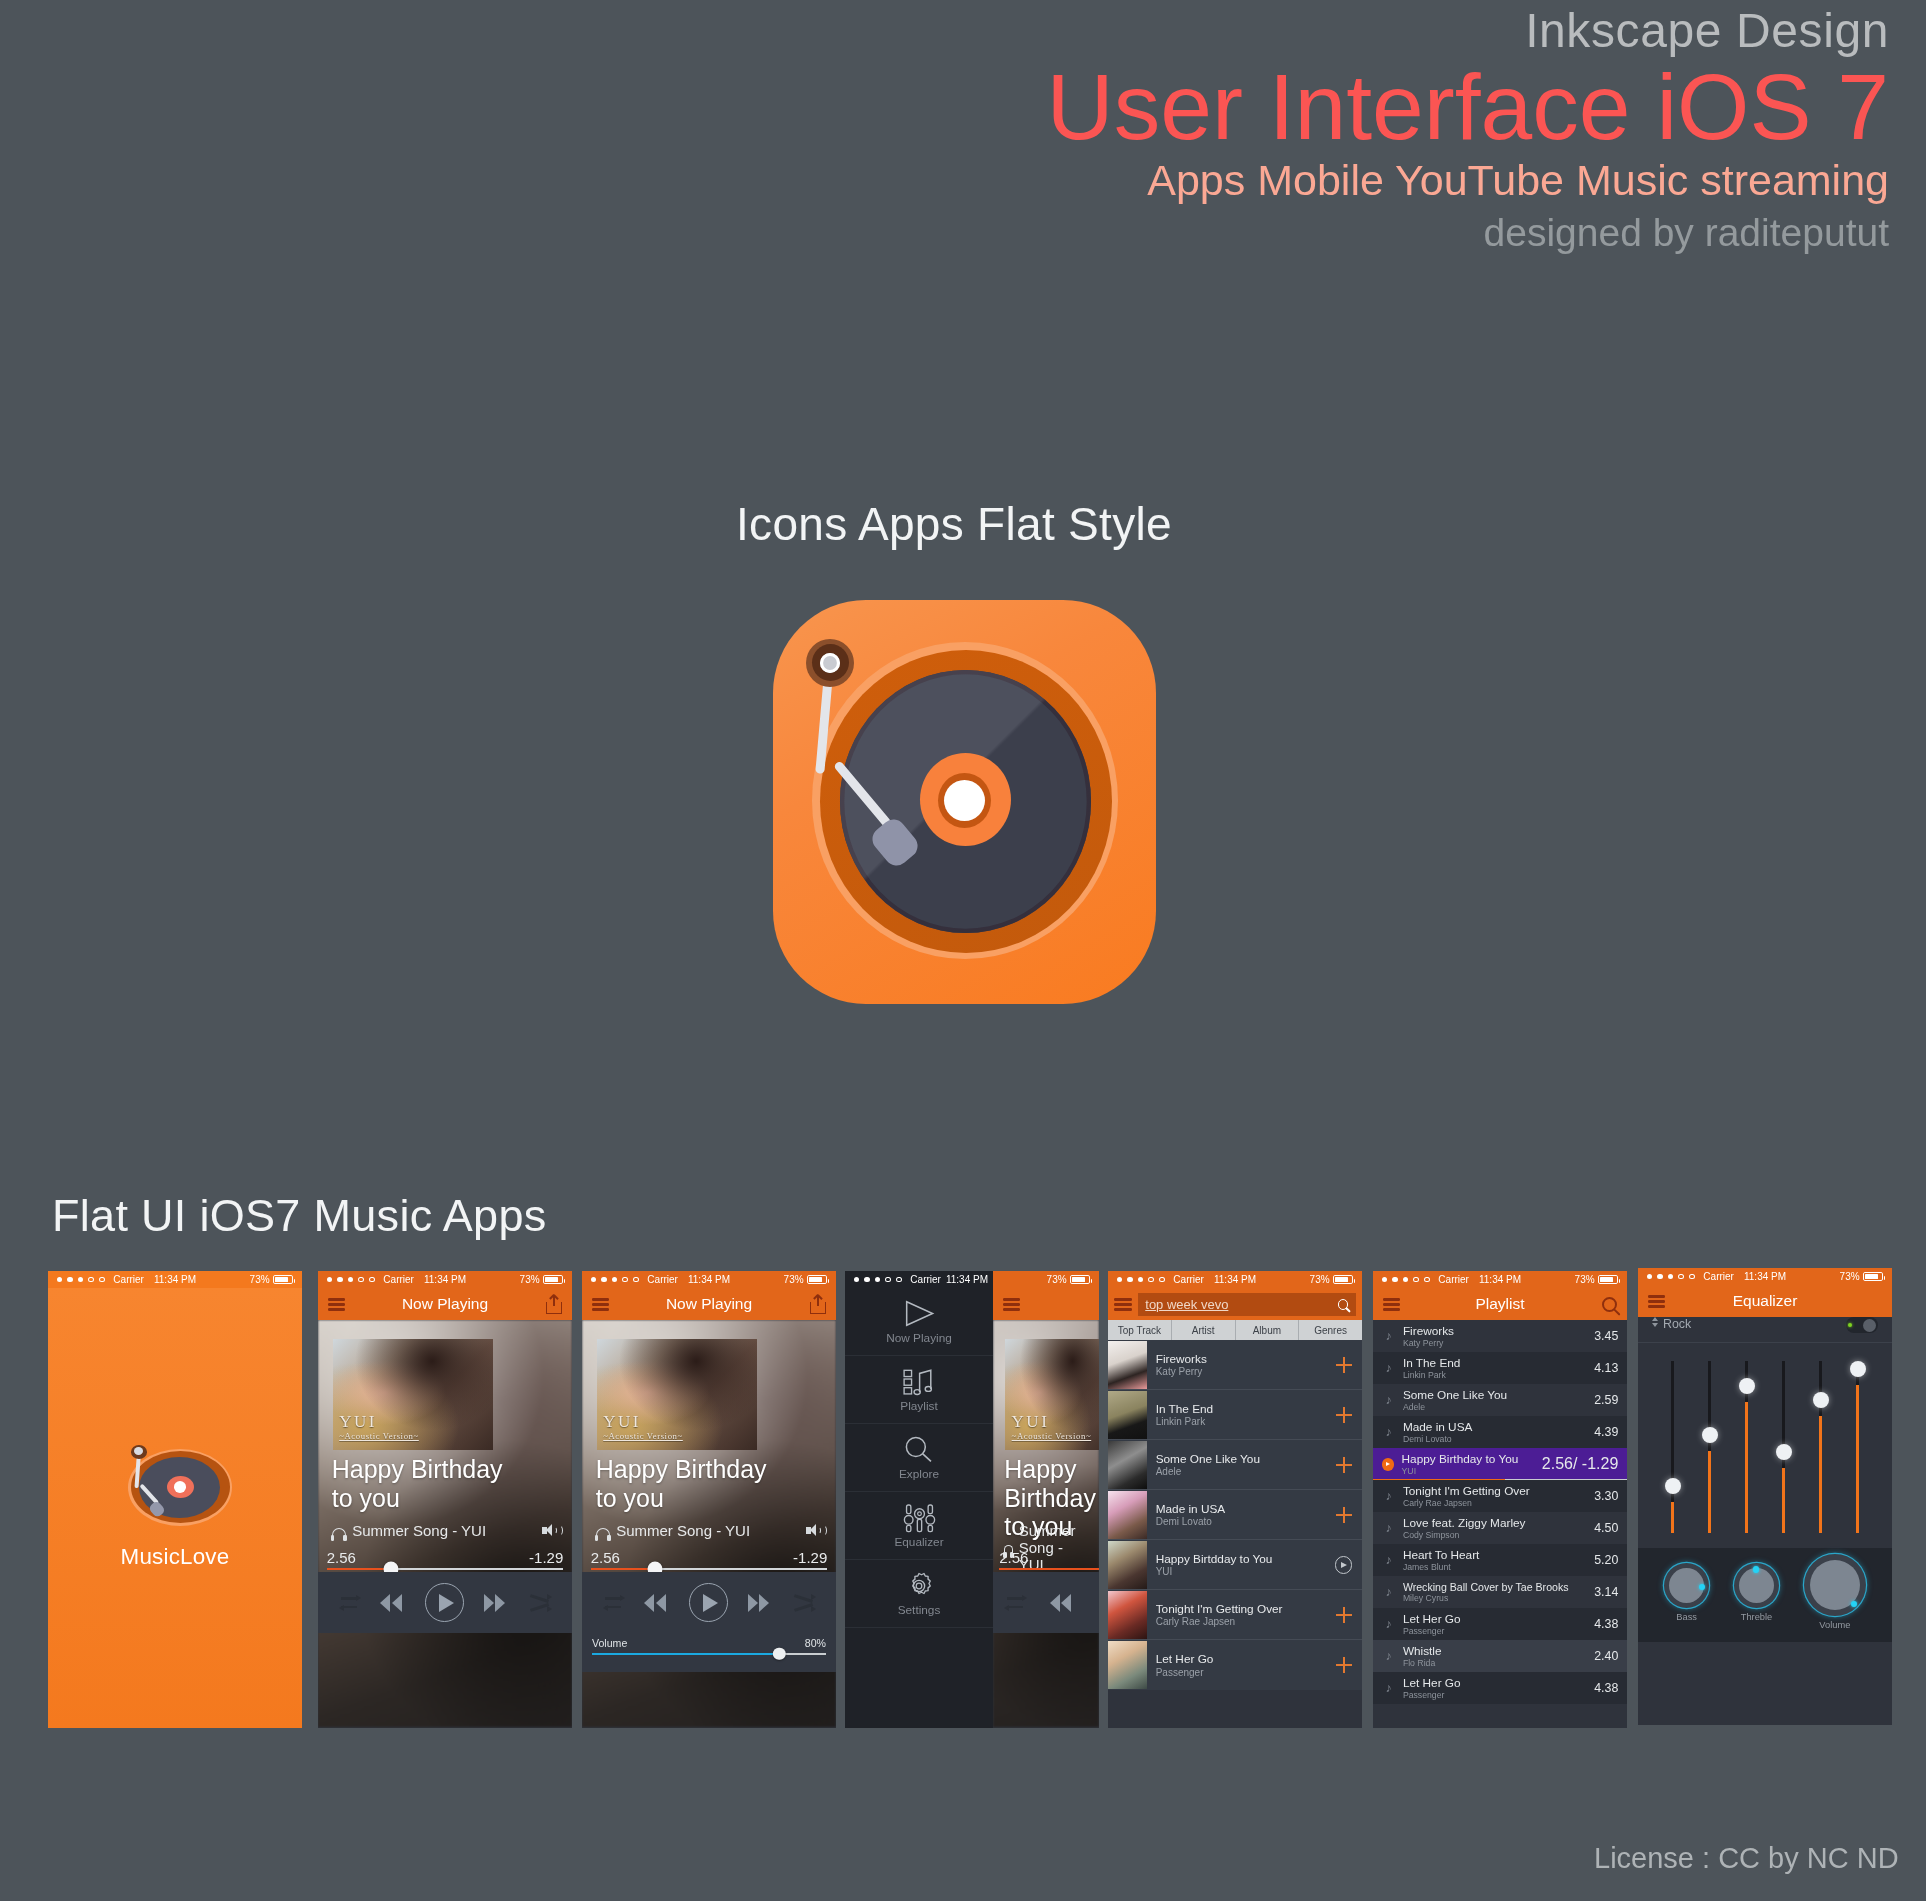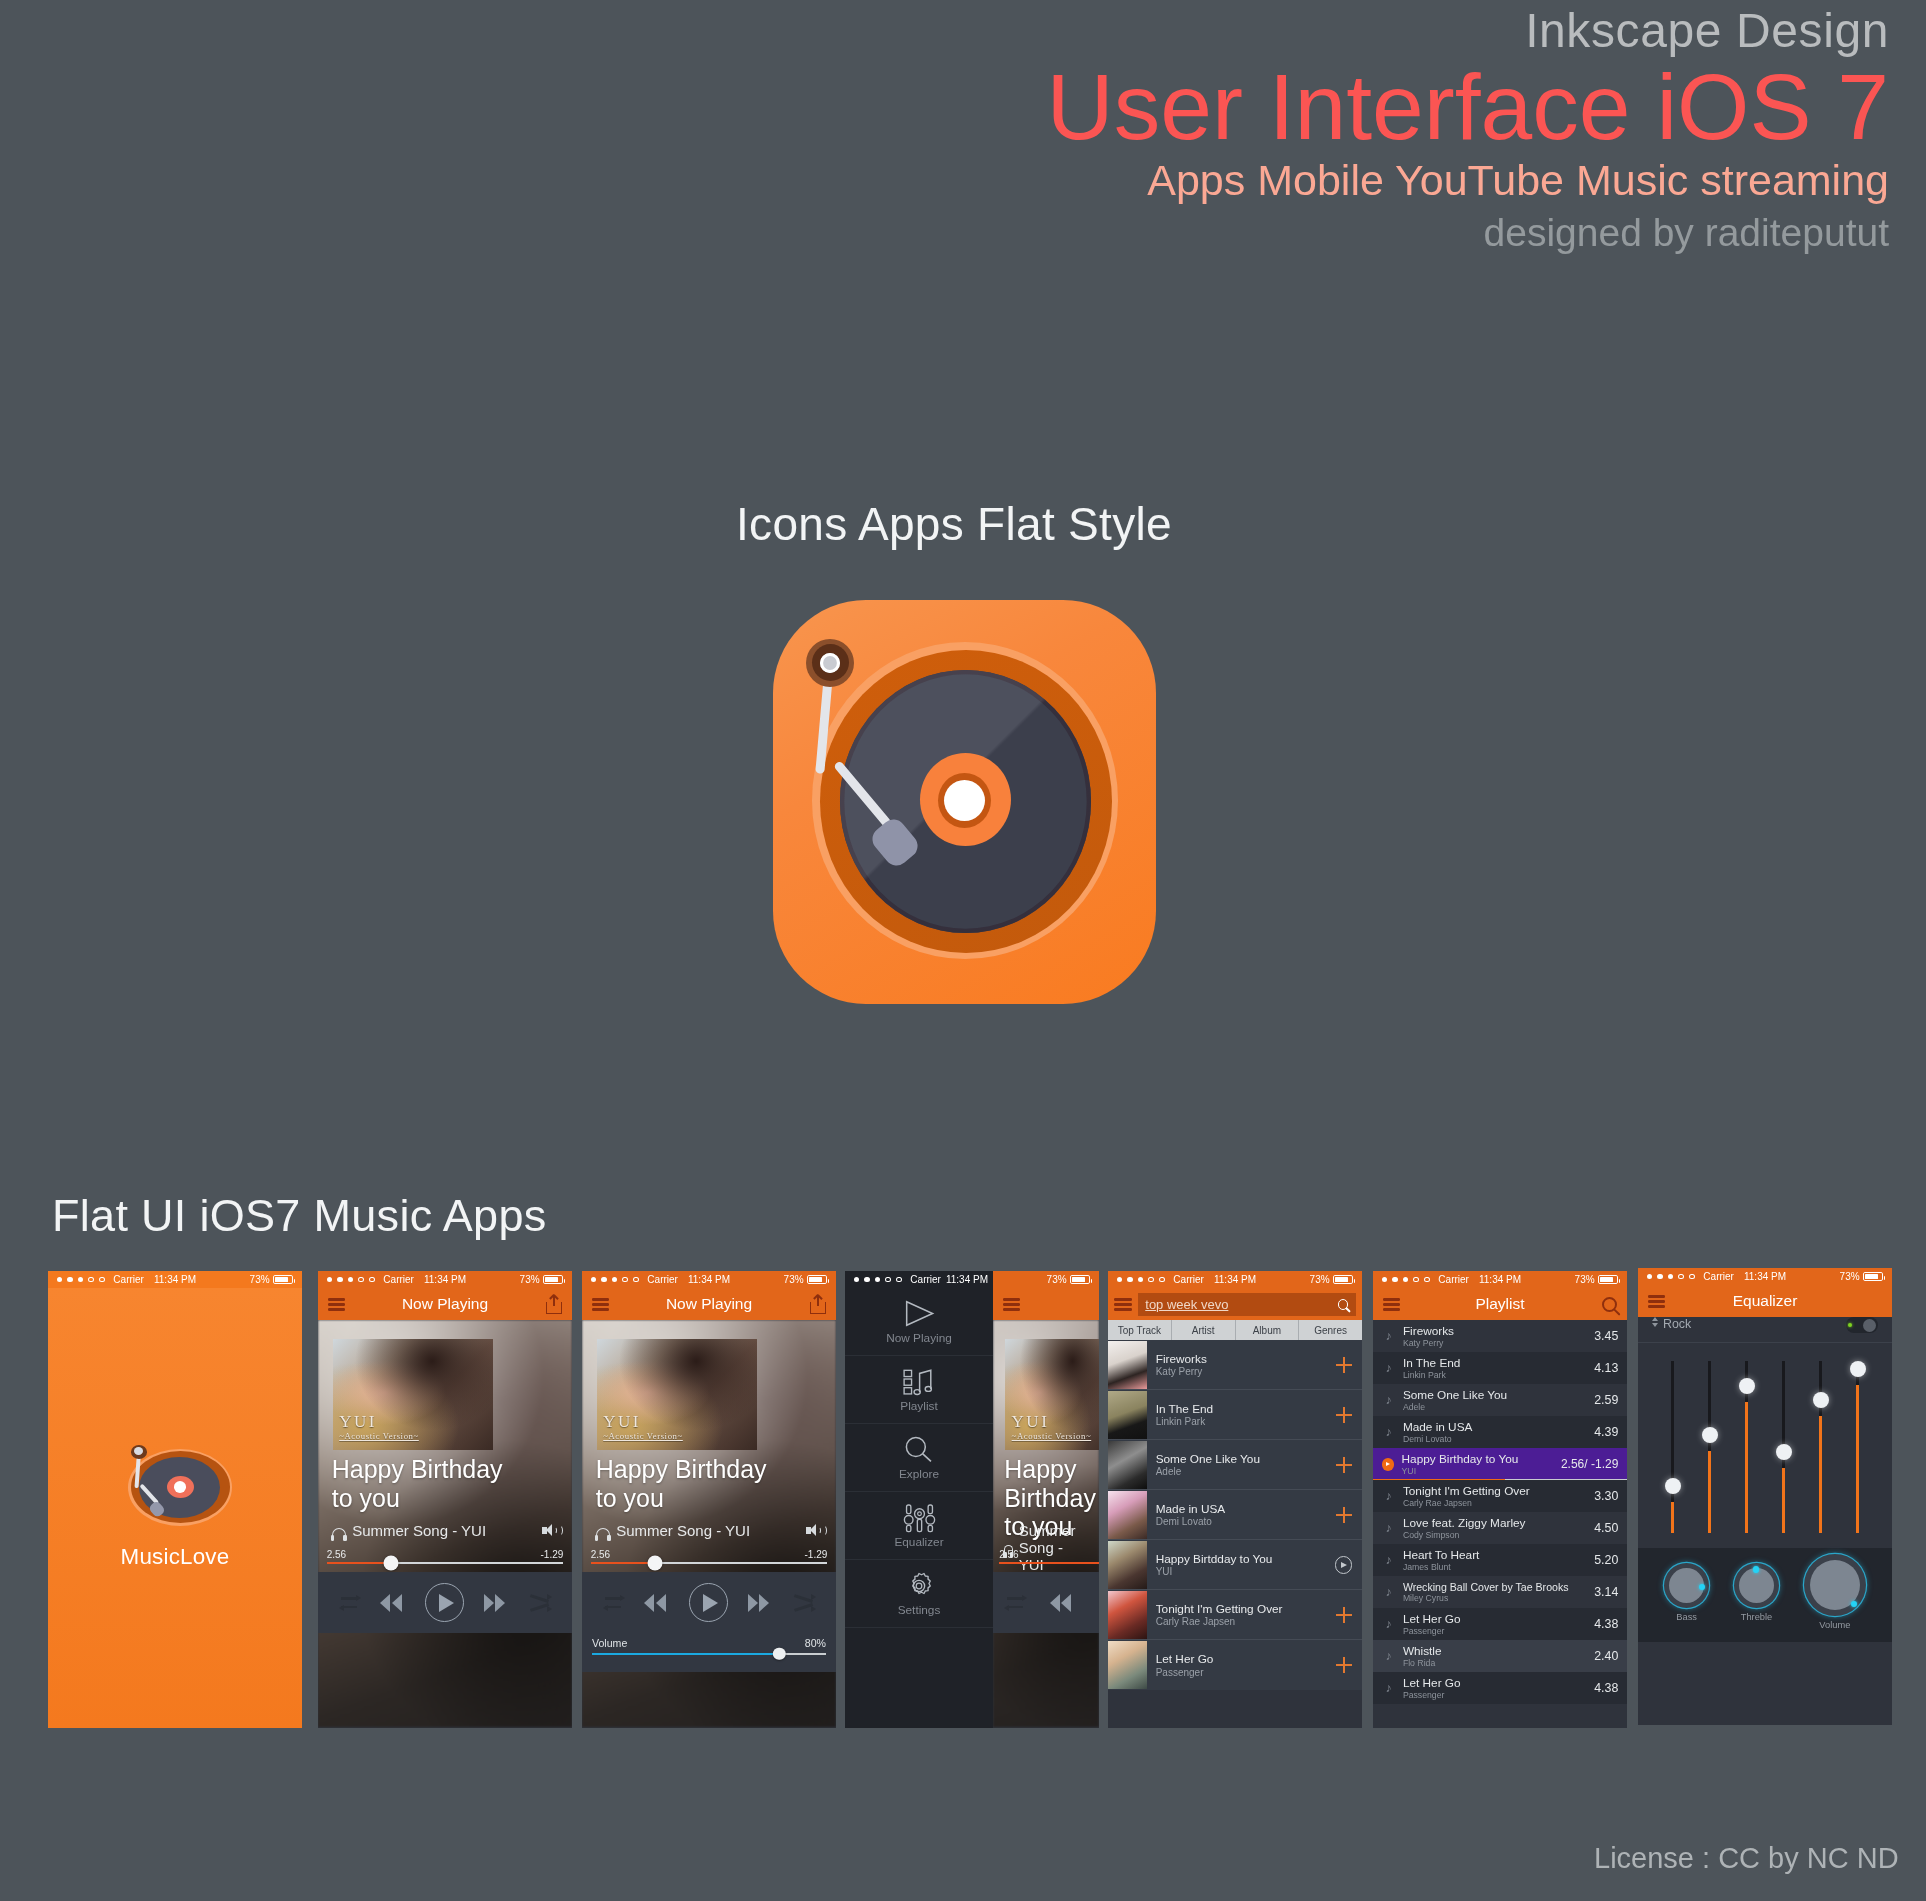--- a/index.html
+++ b/index.html
@@ -160,21 +160,21 @@
   .hp-ic:before,.hp-ic:after{content:"";position:absolute;bottom:-5px;width:3.7px;height:6.2px;background:#dfe2e4;border-radius:1.2px;}
   .hp-ic:before{left:-1.9px;} .hp-ic:after{right:-1.9px;}
   .spk-ic { margin-left:auto; position:relative; width:18.6px; height:15px; }
   .spk-ic .cone{position:absolute;left:0;top:3.7px;width:4.3px;height:6.8px;background:#d7dbde;}
   .spk-ic .tri{position:absolute;left:3.7px;top:0.6px;width:0;height:0;border-top:6.8px solid transparent;border-bottom:6.8px solid transparent;border-right:6.8px solid #d7dbde;}
   .spk-ic .w1,.spk-ic .w2{position:absolute;border:1.2px solid #d7dbde;border-left-color:transparent;border-top-color:transparent;border-bottom-color:transparent;border-radius:50%;}
   .spk-ic .w1{left:10px;top:3.7px;width:5px;height:6.8px;}
   .spk-ic .w2{left:11.8px;top:1.2px;width:8.7px;height:11.8px;}
 
   .prog-wrap { position:absolute; left:8.7px; right:8.7px; top:229px; }
-  .prog-row { display:flex; justify-content:space-between; color:#e9ebec; font-size:10px; font-weight:300; margin-bottom:1.9px;}
+  .prog-row { display:flex; justify-content:space-between; color:#e9ebec; font-size:15px; font-weight:300; margin-bottom:1.9px;}
   .prog-bar { height:1.9px; background:#d2d6d9; position:relative; }
   .prog-fill { position:absolute; left:0; top:0; bottom:0; background:#e8511d; }
   .prog-knob { position:absolute; top:50%; width:15px; height:15px; border-radius:50%; background:#f4f5f6; transform:translate(-50%,-50%); box-shadow:0 0.6px 2.5px rgba(0,0,0,.45);}
 
   .controls { position:absolute; left:0; right:0; top:252px; height:61px; background:#323741; display:flex; align-items:center; justify-content:space-around; padding:0 11.2px;}
   .ic-repeat { width:22.4px; height:16px; position:relative; }
   .ic-repeat .lineT,.ic-repeat .lineB{position:absolute;left:2.5px;width:16px;height:2.5px;background:#2b3038;}
   .ic-repeat .lineT{top:2.5px;} .ic-repeat .lineB{bottom:2.5px;}
   .ic-repeat .aR{position:absolute;right:0px;top:0px;width:0;height:0;border-top:3.7px solid transparent;border-bottom:3.7px solid transparent;border-left:5.6px solid #2b3038;}
   .ic-repeat .aL{position:absolute;left:0px;bottom:0px;width:0;height:0;border-top:3.7px solid transparent;border-bottom:3.7px solid transparent;border-right:5.6px solid #2b3038;}
@@ -232,21 +232,21 @@
   .prow { height:32px; display:flex; align-items:center; padding:0 8.7px; position:relative; }
   .prow.alt { background:#272b33; }
   .prow.cur { background:#4c1d95; }
   .note { width:13.7px; color:#7e848d; font-size:12.4px; flex:none; text-align:center;}
   .pcirc { width:12.4px; height:12.4px; border-radius:50%; background:#f06a13; display:flex;align-items:center;justify-content:center;flex:none;}
   .pcirc i { width:0;height:0;border-top:2.5px solid transparent;border-bottom:2.5px solid transparent;border-left:4.3px solid #fff; margin-left:1.2px;}
   .prow-txt { margin-left:7.5px; flex:1; }
   .prow-t { color:#e5e8ea; font-size:11.8px; font-weight:300; line-height:1.1;}
   .prow-a { color:#8d939b; font-size:8.7px; font-weight:300;}
   .prow-d { color:#e5e8ea; font-size:12.4px; font-weight:300; }
-  .prow-d.small { font-size:12px; }
+  .prow-d.small { font-size:16px; }
   .prow-prog { position:absolute; left:0; bottom:0; height:1.6px; background:#f06a13; }
   .prow-prog-bg { position:absolute; left:0; right:0; bottom:0; height:1.2px; background:#c9ccd0; }
 
   
   .eq-preset { height:26px; background:#2f333c; display:flex; align-items:flex-start; padding:0 14px; border-bottom:0.6px solid #3c414b;}
   .eq-caret { width:0;height:0;border-left:3.1px solid transparent;border-right:3.1px solid transparent;border-bottom:4.3px solid #8e949c; margin-right:5px;}
   .eq-preset-name { color:#a4aab1; font-size:12.4px; font-weight:300; }
   .toggle { margin-left:auto; width:32px; height:15.5px; border-radius:8px; background:#22262d; display:flex; align-items:center; padding:0 1.9px; }
   .toggle .led { width:4.3px;height:4.3px;border-radius:50%;background:#7ed321; box-shadow:0 0 3.1px #7ed321;}
   .toggle .knob { margin-left:auto; width:13px;height:13px;border-radius:50%;background:#595f68;}

